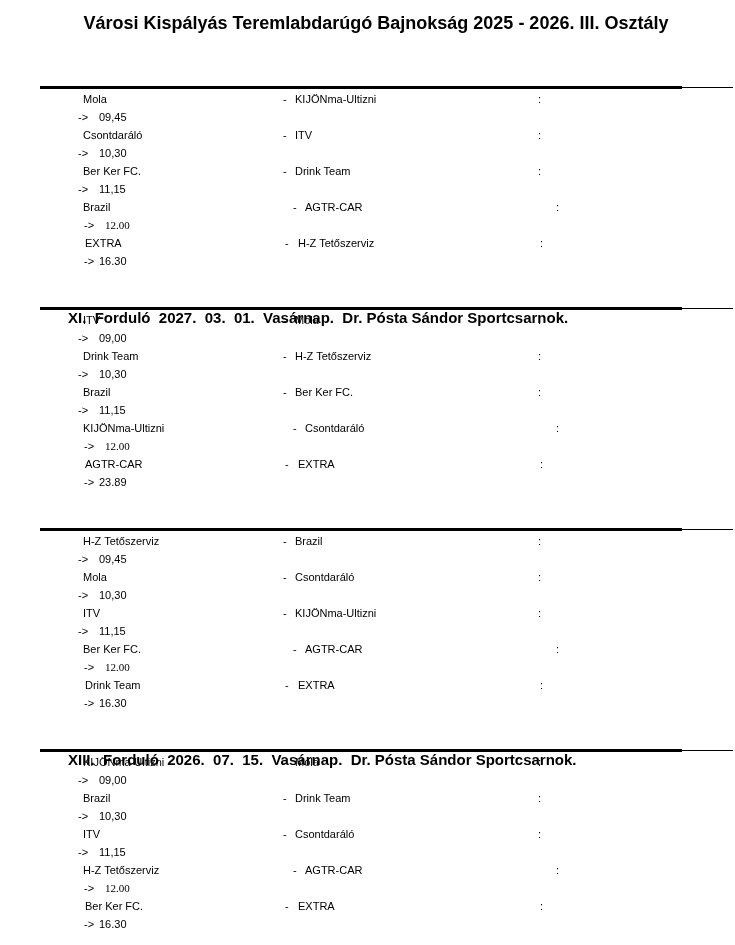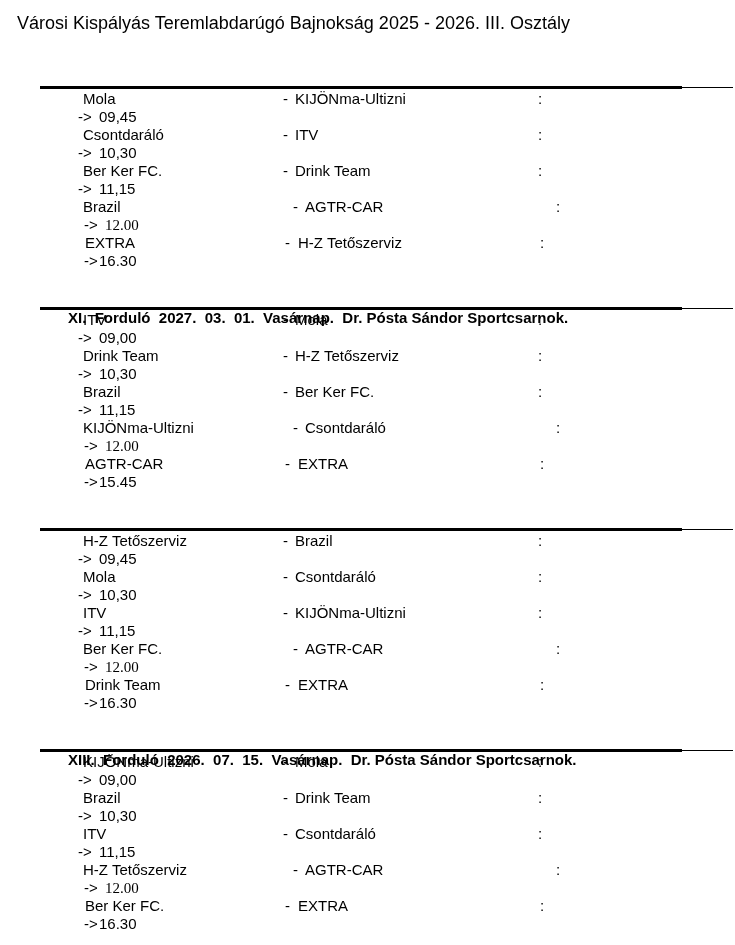--- a/index.html
+++ b/index.html
@@ -9,21 +9,22 @@
   }
   body {
     width: 735px;
     height: 945px;
     color: #000000;
     font-family: "Liberation Sans", sans-serif;
     overflow: hidden;
   }
   .title {
     font-size: 18px;
-    font-weight: normal;
+    font-weight: bold;
+    text-align: center;
     margin: 13px 0 0 17px;
     line-height: 20px;
   }
   .round { margin-top: 19px; }
   .round:first-of-type { margin-top: 35px; }
   .round-header {
     position: relative;
     height: 19px;
     font-size: 15px;
     font-weight: bold;
@@ -44,21 +45,21 @@
     left: 682px;
     width: 51px;
     bottom: -1px;
     height: 1px;
     background: #000;
   }
   .rows { margin-top: 3px; }
   .line {
     position: relative;
     height: 18px;
-    font-size: 15px;
+    font-size: 11px;
     line-height: 18px;
   }
   .line span { position: absolute; top: 0; white-space: pre; }
   .match .t1    { left: 83px; }
   .match .dash  { left: 283px; }
   .match .t2    { left: 295px; }
   .match .colon { left: 538px; }
   .match .arrow { left: 78px; }
   .match .time  { left: 99px; }
   .match.vb .dash  { left: 293px; }
@@ -205,21 +206,21 @@
       </div>
       <div class="match vc">
         <div class="line">
             <span class="t1">AGTR-CAR</span>
             <span class="dash">-</span>
             <span class="t2">EXTRA</span>
             <span class="colon">:</span>
           </div>
         <div class="line">
             <span class="arrow">-&gt;</span>
-            <span class="time">15.45</span>
+            <span class="time">23.89</span>
           </div>
       </div>
     </div>
   </section>
 
   <section class="round">
     <div class="round-header">
       <span class="ul-thick"></span>
       <span class="ul-thin"></span>
     </div>

